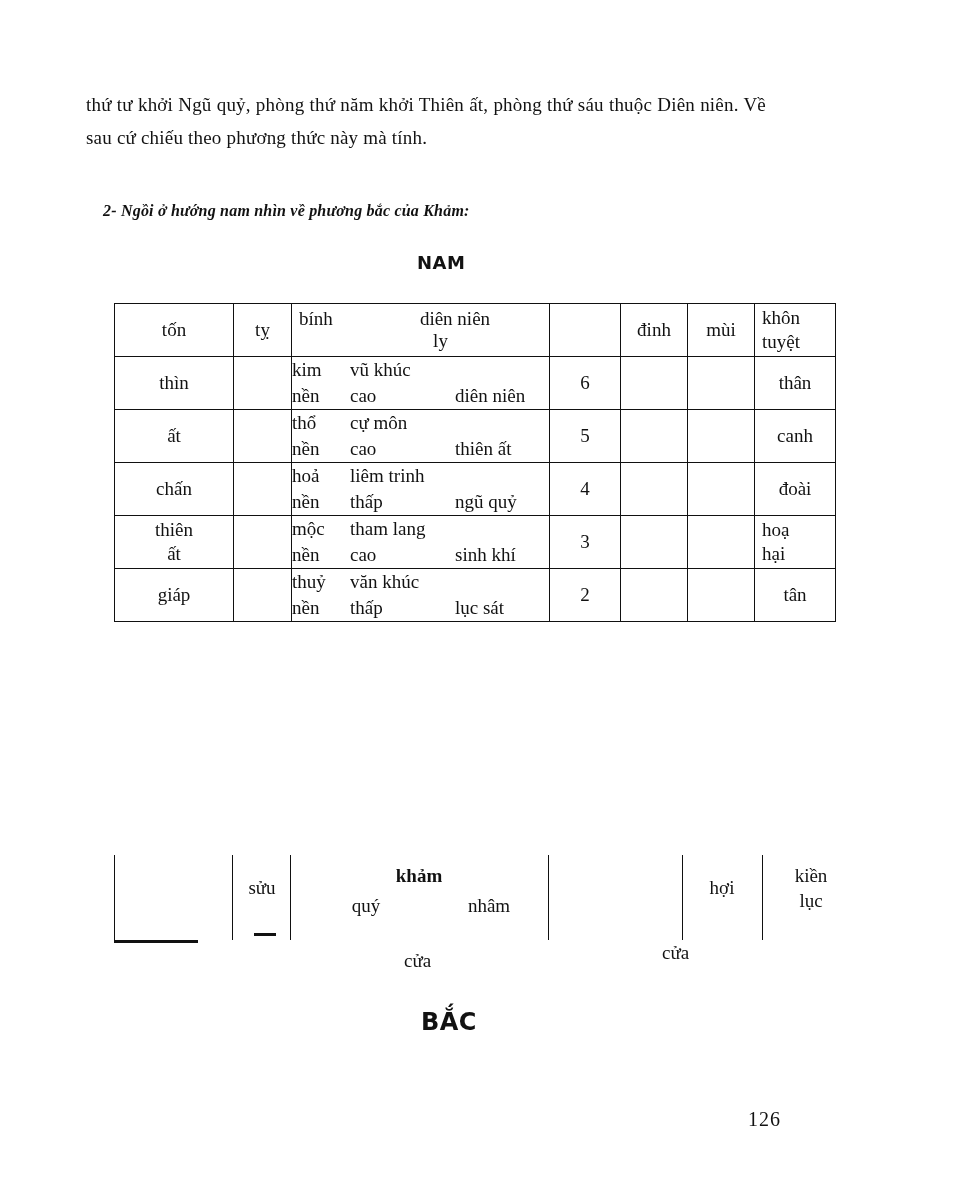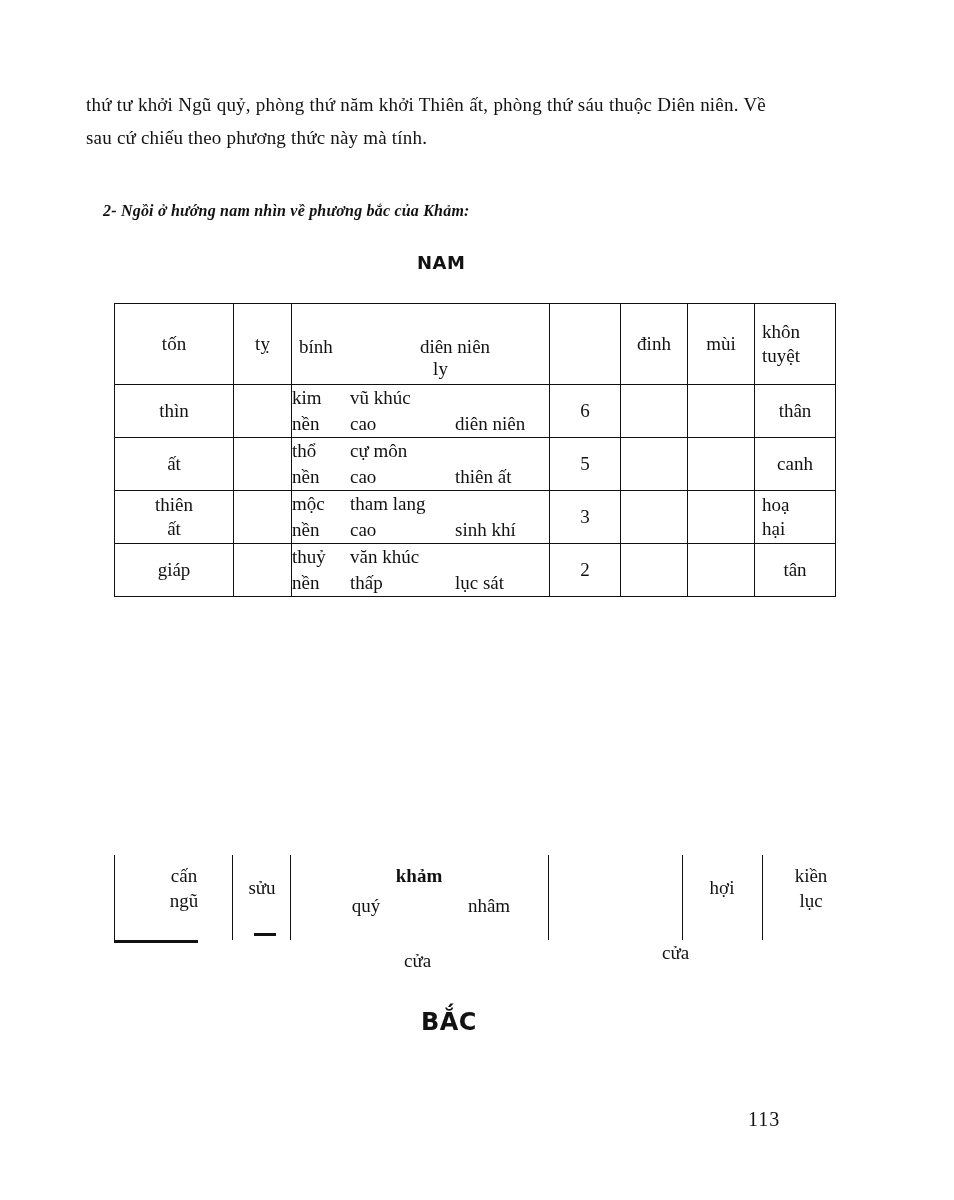--- a/index.html
+++ b/index.html
@@ -87,21 +87,21 @@
   .midrow {
     display: flex;
     align-items: baseline;
   }
   .m-el { width: 58px; }
   .m-mid { width: 105px; }
   .m-r { width: 90px; }
   .m-wide { width: 195px; }
 
   .row1 .c3 { padding: 4px 0; }
-  .r1-line1 { display: flex; margin-top: 28px; }
+  .r1-line1 { display: flex; }
   .r1-a { width: 66px; padding-left: 7px; }
   .r1-b { width: 180px; text-align: center; }
   .r1-line2 { text-align: center; padding-left: 40px; }
 
   .two-line {
     line-height: 24px;
   }
 
   
   .bottom-row {
@@ -212,20 +212,39 @@
           <span class="m-mid">cao</span>
           <span class="m-r">thiên ất</span>
         </div>
       </td>
       <td class="c4">5</td>
       <td class="c5"></td>
       <td class="c5"></td>
       <td class="c6">canh</td>
     </tr>
 
+    <tr>
+      <td class="c1">chấn</td>
+      <td class="c2"></td>
+      <td class="c3 midcell">
+        <div class="midrow">
+          <span class="m-el">hoả</span>
+          <span class="m-wide">liêm trinh</span>
+        </div>
+        <div class="midrow">
+          <span class="m-el">nền</span>
+          <span class="m-mid">thấp</span>
+          <span class="m-r">ngũ quỷ</span>
+        </div>
+      </td>
+      <td class="c4">4</td>
+      <td class="c5"></td>
+      <td class="c5"></td>
+      <td class="c6">đoài</td>
+    </tr>
 
     <tr>
       <td class="c1 two-line">
         <div>thiên</div>
         <div>ất</div>
       </td>
       <td class="c2"></td>
       <td class="c3 midcell">
         <div class="midrow">
           <span class="m-el">mộc</span>
@@ -272,34 +291,30 @@
   <div class="bottom-row">
     <div class="vline" style="left:0px; top:0px; height:85px;"></div>
     <div class="vline" style="left:118px; top:0px; height:85px;"></div>
     <div class="vline" style="left:176px; top:0px; height:85px;"></div>
     <div class="vline" style="left:434px; top:0px; height:85px;"></div>
     <div class="vline" style="left:568px; top:0px; height:85px;"></div>
     <div class="vline" style="left:648px; top:0px; height:85px;"></div>
     <div class="hline" style="left:0px; top:85px; width:84px;"></div>
     <div class="hline" style="left:140px; top:78px; width:22px;"></div>
 
-    <div class="btext" style="left:24px; top:8px; width:92px;">
-      <div>cấn</div>
-      <div>ngũ</div>
-    </div>
     <div class="btext" style="left:121px; top:20px; width:54px;">sửu</div>
     <div class="btext" style="left:230px; top:8px; width:150px; font-weight:bold;">khảm</div>
     <div class="btext" style="left:212px; top:38px; width:80px;">quý</div>
     <div class="btext" style="left:330px; top:38px; width:90px;">nhâm</div>
     <div class="btext" style="left:572px; top:20px; width:72px;">hợi</div>
     <div class="btext" style="left:652px; top:8px; width:90px;">
       <div>kiền</div>
       <div>lục</div>
     </div>
   </div>
 
   <div class="cua1">cửa</div>
   <div class="cua2">cửa</div>
 
   <div class="label-bac">BẮC</div>
 
-  <div class="pageno">113</div>
+  <div class="pageno">126</div>
 </div>
 
 </body></html>

